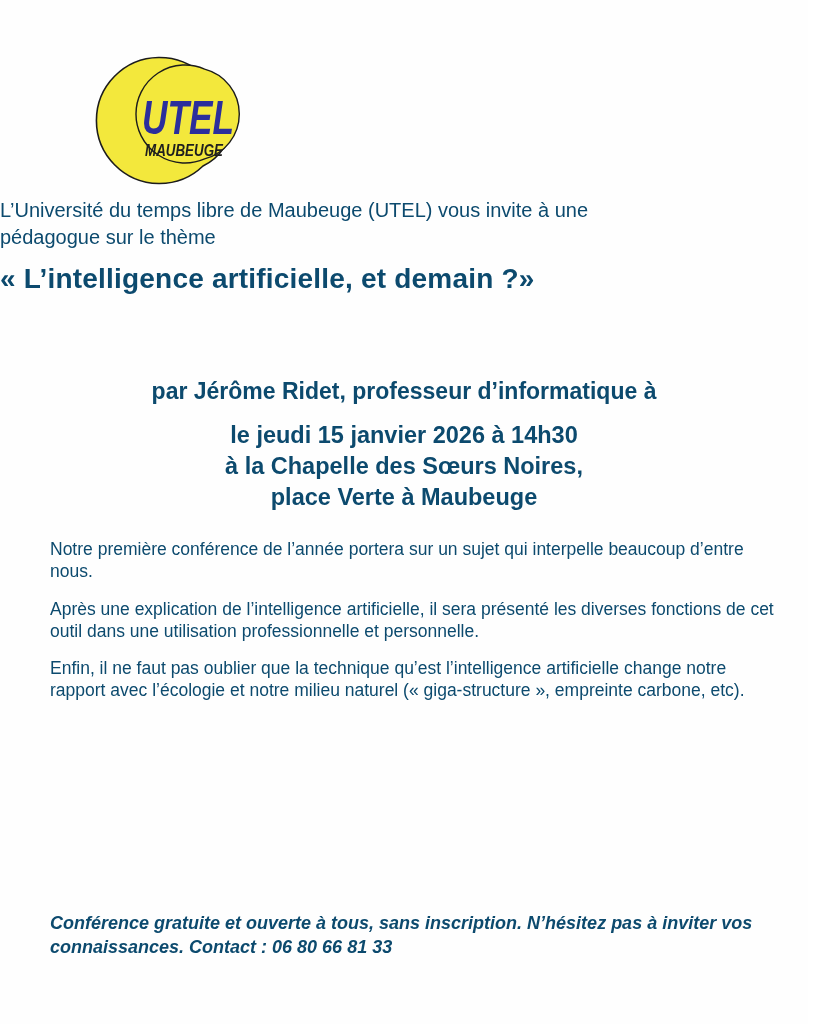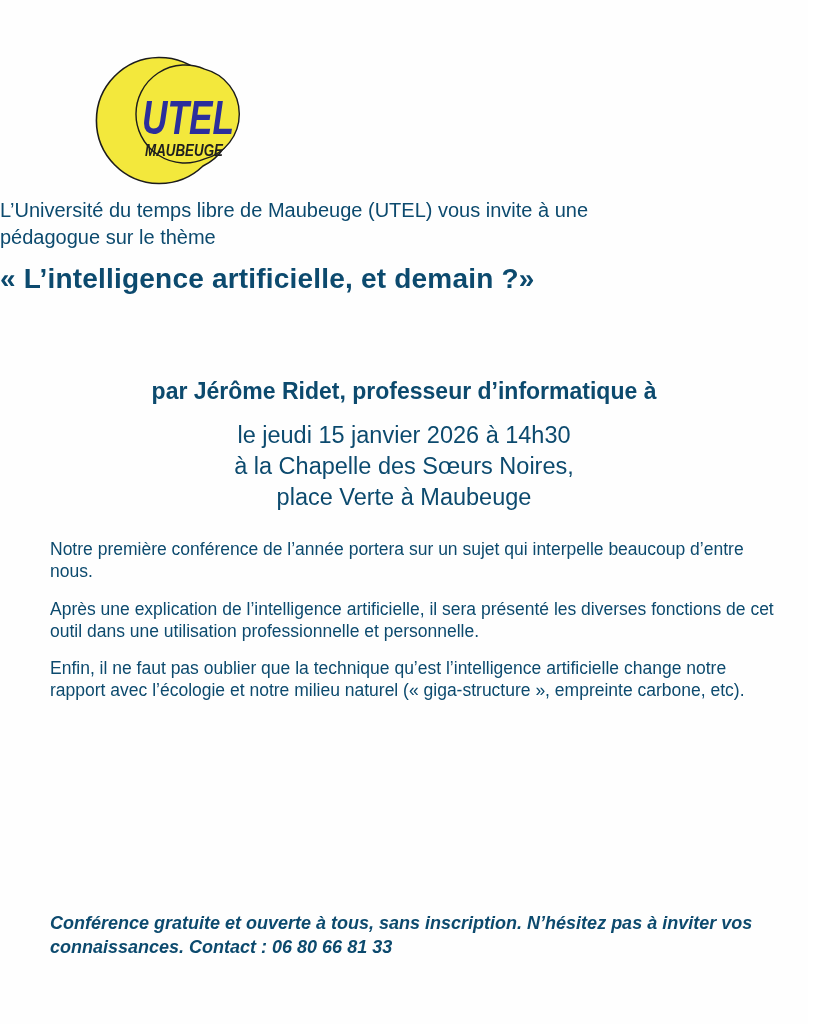--- a/index.html
+++ b/index.html
@@ -54,21 +54,21 @@
     line-height: 29px;
     margin-top: 43px;
   }
   .event {
     position: absolute;
     top: 420px;
     left: 0;
     width: 100%;
     text-align: center;
     font-size: 23.5px;
-    font-weight: normal;
+    font-weight: bold;
     line-height: 31px;
   }
   .body-text {
     position: absolute;
     top: 538px;
     left: 50px;
     width: 724px;
     font-size: 17.5px;
     line-height: 22.3px;
   }

